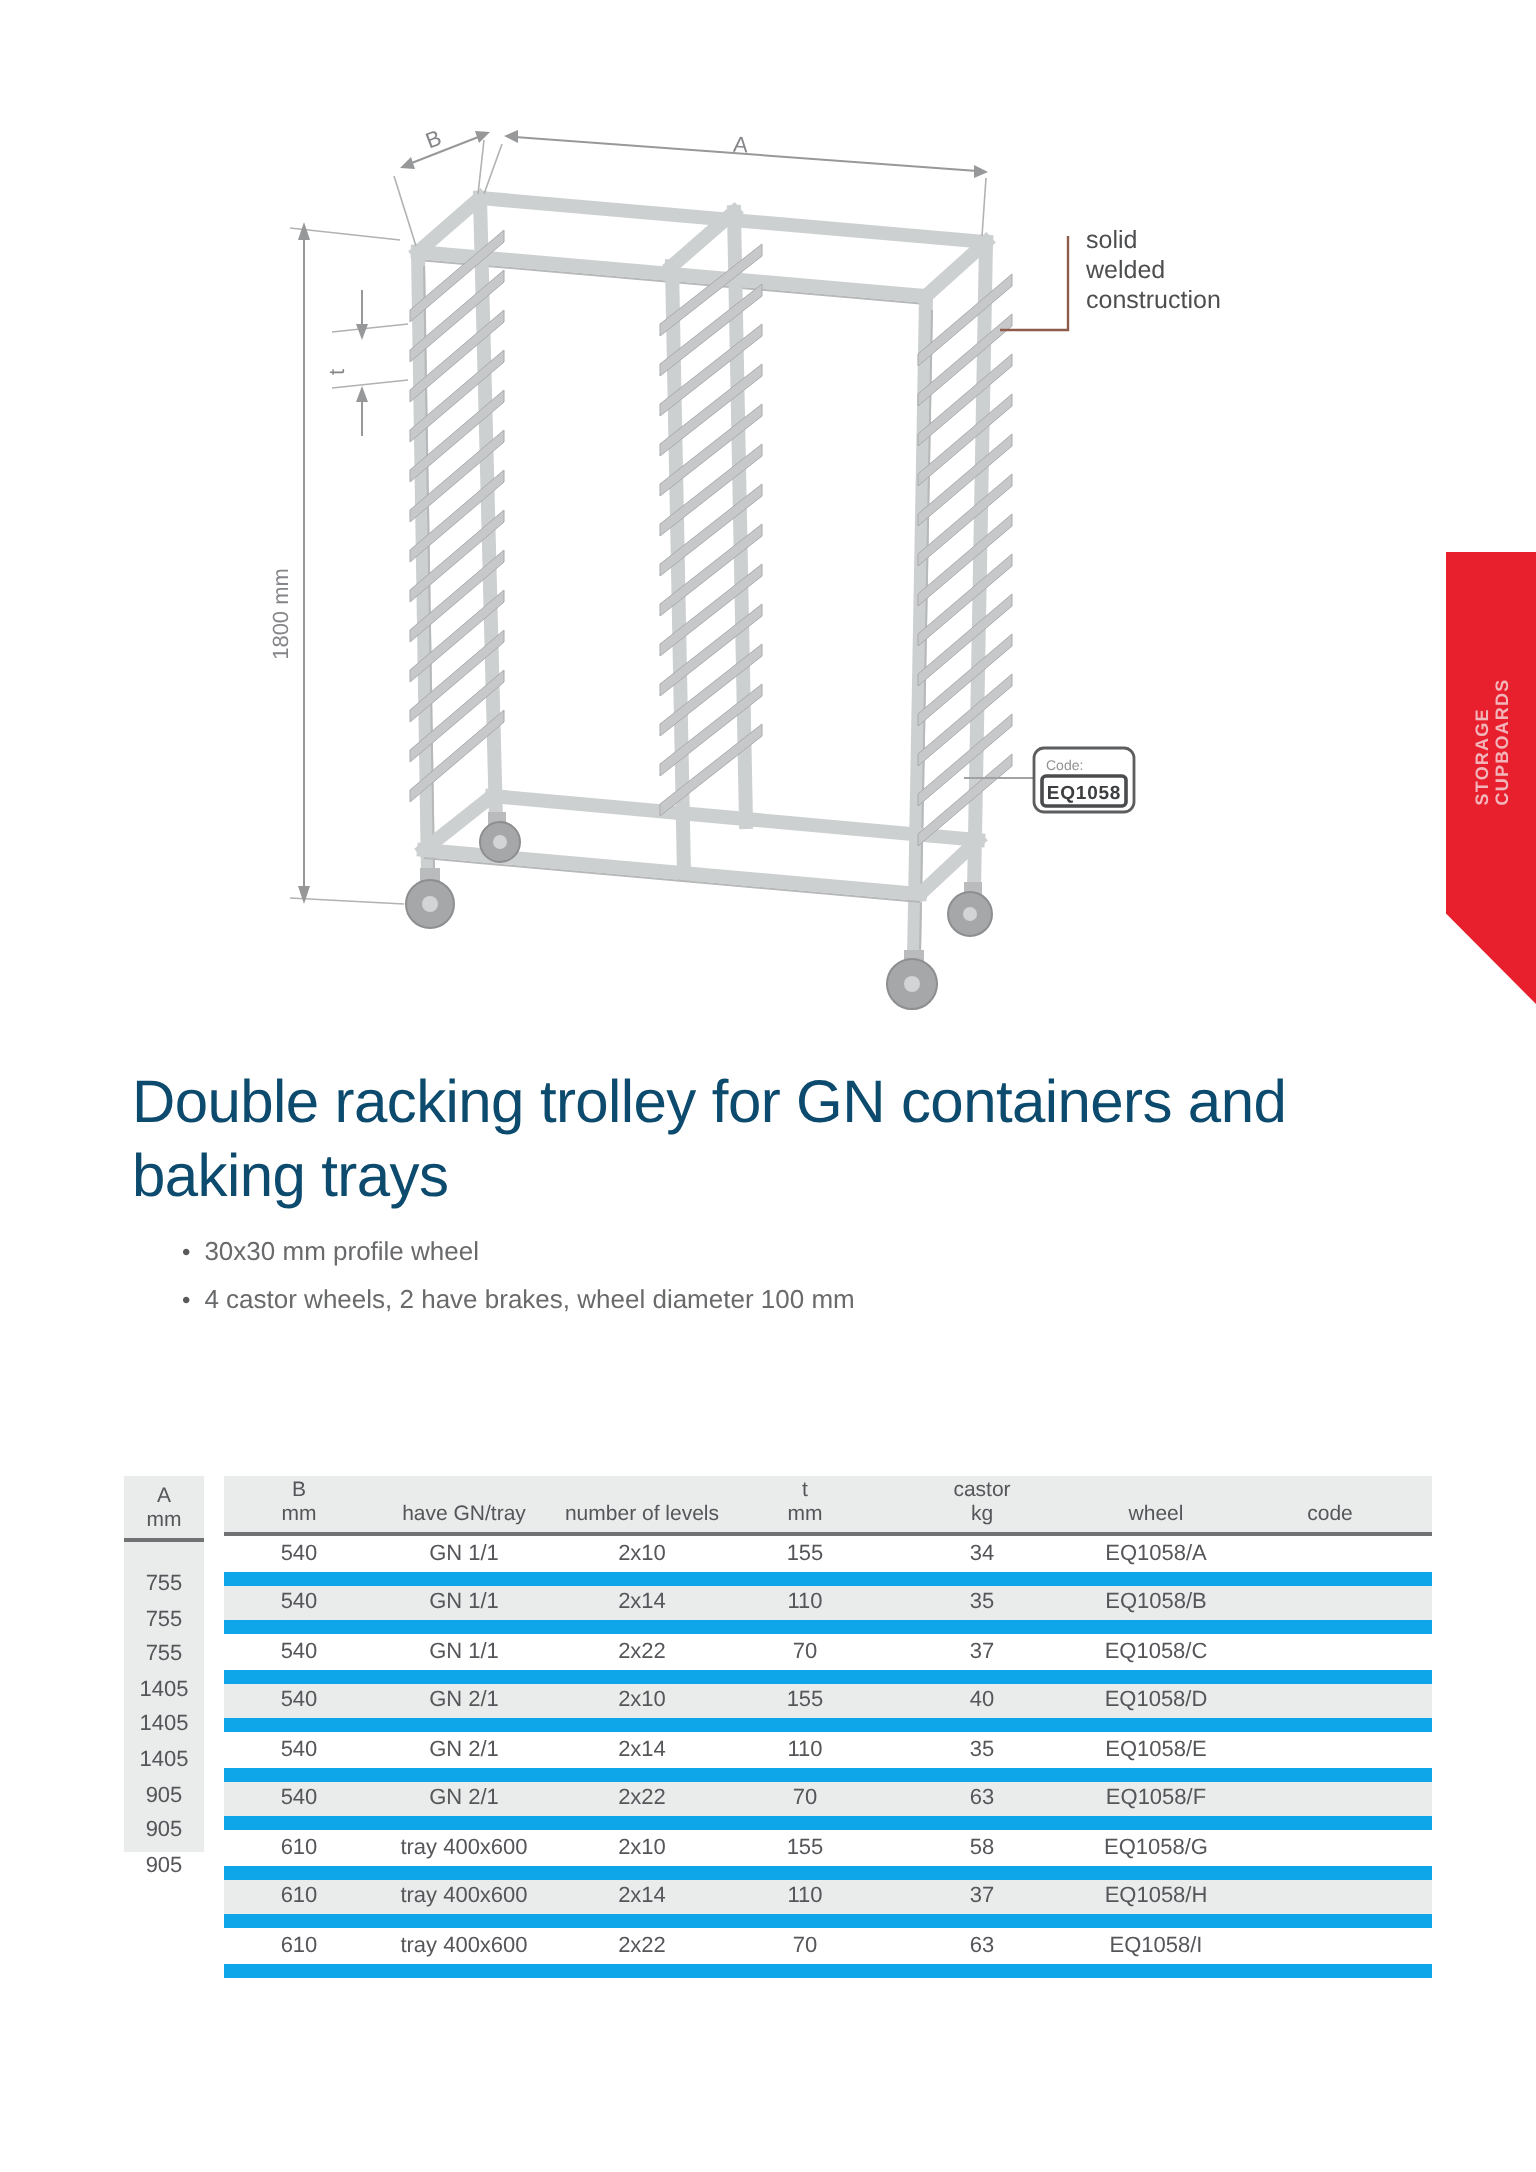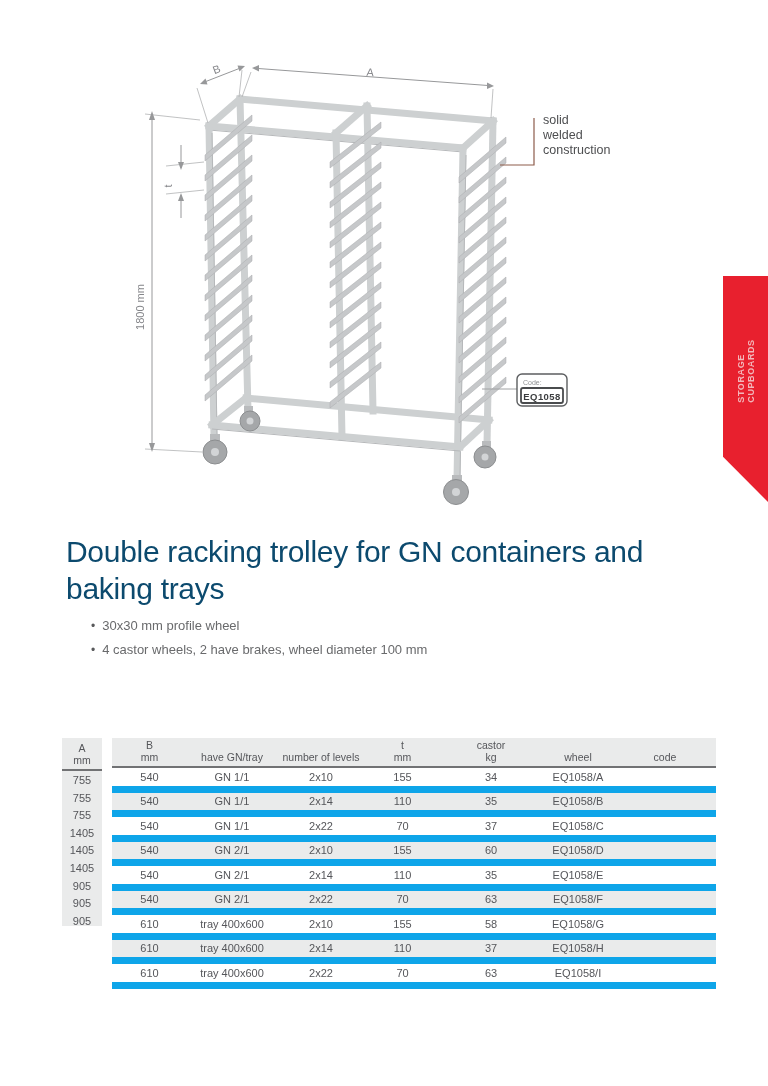--- a/index.html
+++ b/index.html
@@ -46,21 +46,21 @@
   .col-a .hdrcell{height:28px;border-bottom:2px solid #717274;}
   .main-cols{position:absolute;left:50px;top:0;width:604px;}
   .grid-row{display:grid;grid-template-columns:75px 90px 88px 75px 102px 72px 102px;}
   .hdr-row{height:28px;background:#eaebeb;border-bottom:2px solid #717274;}
   .hdrcell{display:flex;flex-direction:column;justify-content:flex-end;align-items:center;
        font-size:10.5px;line-height:12px;padding-bottom:3px;color:#55565a;}
   .data-row{height:17.5px;border-bottom:7px solid #0ea5e9;align-items:center;}
   .data-row.alt{background:#eaebeb;}
   .cell{text-align:center;color:#55565a;}
   .aval{height:17.6px;line-height:17.6px;text-align:center;color:#55565a;}
-  .a-vals{padding-top:1px;}
+  .a-vals{padding-top:13px;}
 </style>
 </head>
 <body>
 
 <svg class="drawing" viewBox="0 0 520 480">
 
   <g>
     <line class="frame" x1="110" y1="54" x2="363" y2="76"></line>
     <line class="frame" x1="79" y1="81" x2="333" y2="103"></line>
     <line class="frame" x1="79" y1="81" x2="110" y2="54"></line>
@@ -299,21 +299,21 @@
       <div class="cell">70</div>
       <div class="cell">37</div>
       <div class="cell">EQ1058/C</div>
       <div class="cell"></div>
     </div>
     <div class="grid-row data-row alt">
       <div class="cell">540</div>
       <div class="cell">GN 2/1</div>
       <div class="cell">2x10</div>
       <div class="cell">155</div>
-      <div class="cell">60</div>
+      <div class="cell">40</div>
       <div class="cell">EQ1058/D</div>
       <div class="cell"></div>
     </div>
     <div class="grid-row data-row">
       <div class="cell">540</div>
       <div class="cell">GN 2/1</div>
       <div class="cell">2x14</div>
       <div class="cell">110</div>
       <div class="cell">35</div>
       <div class="cell">EQ1058/E</div>

